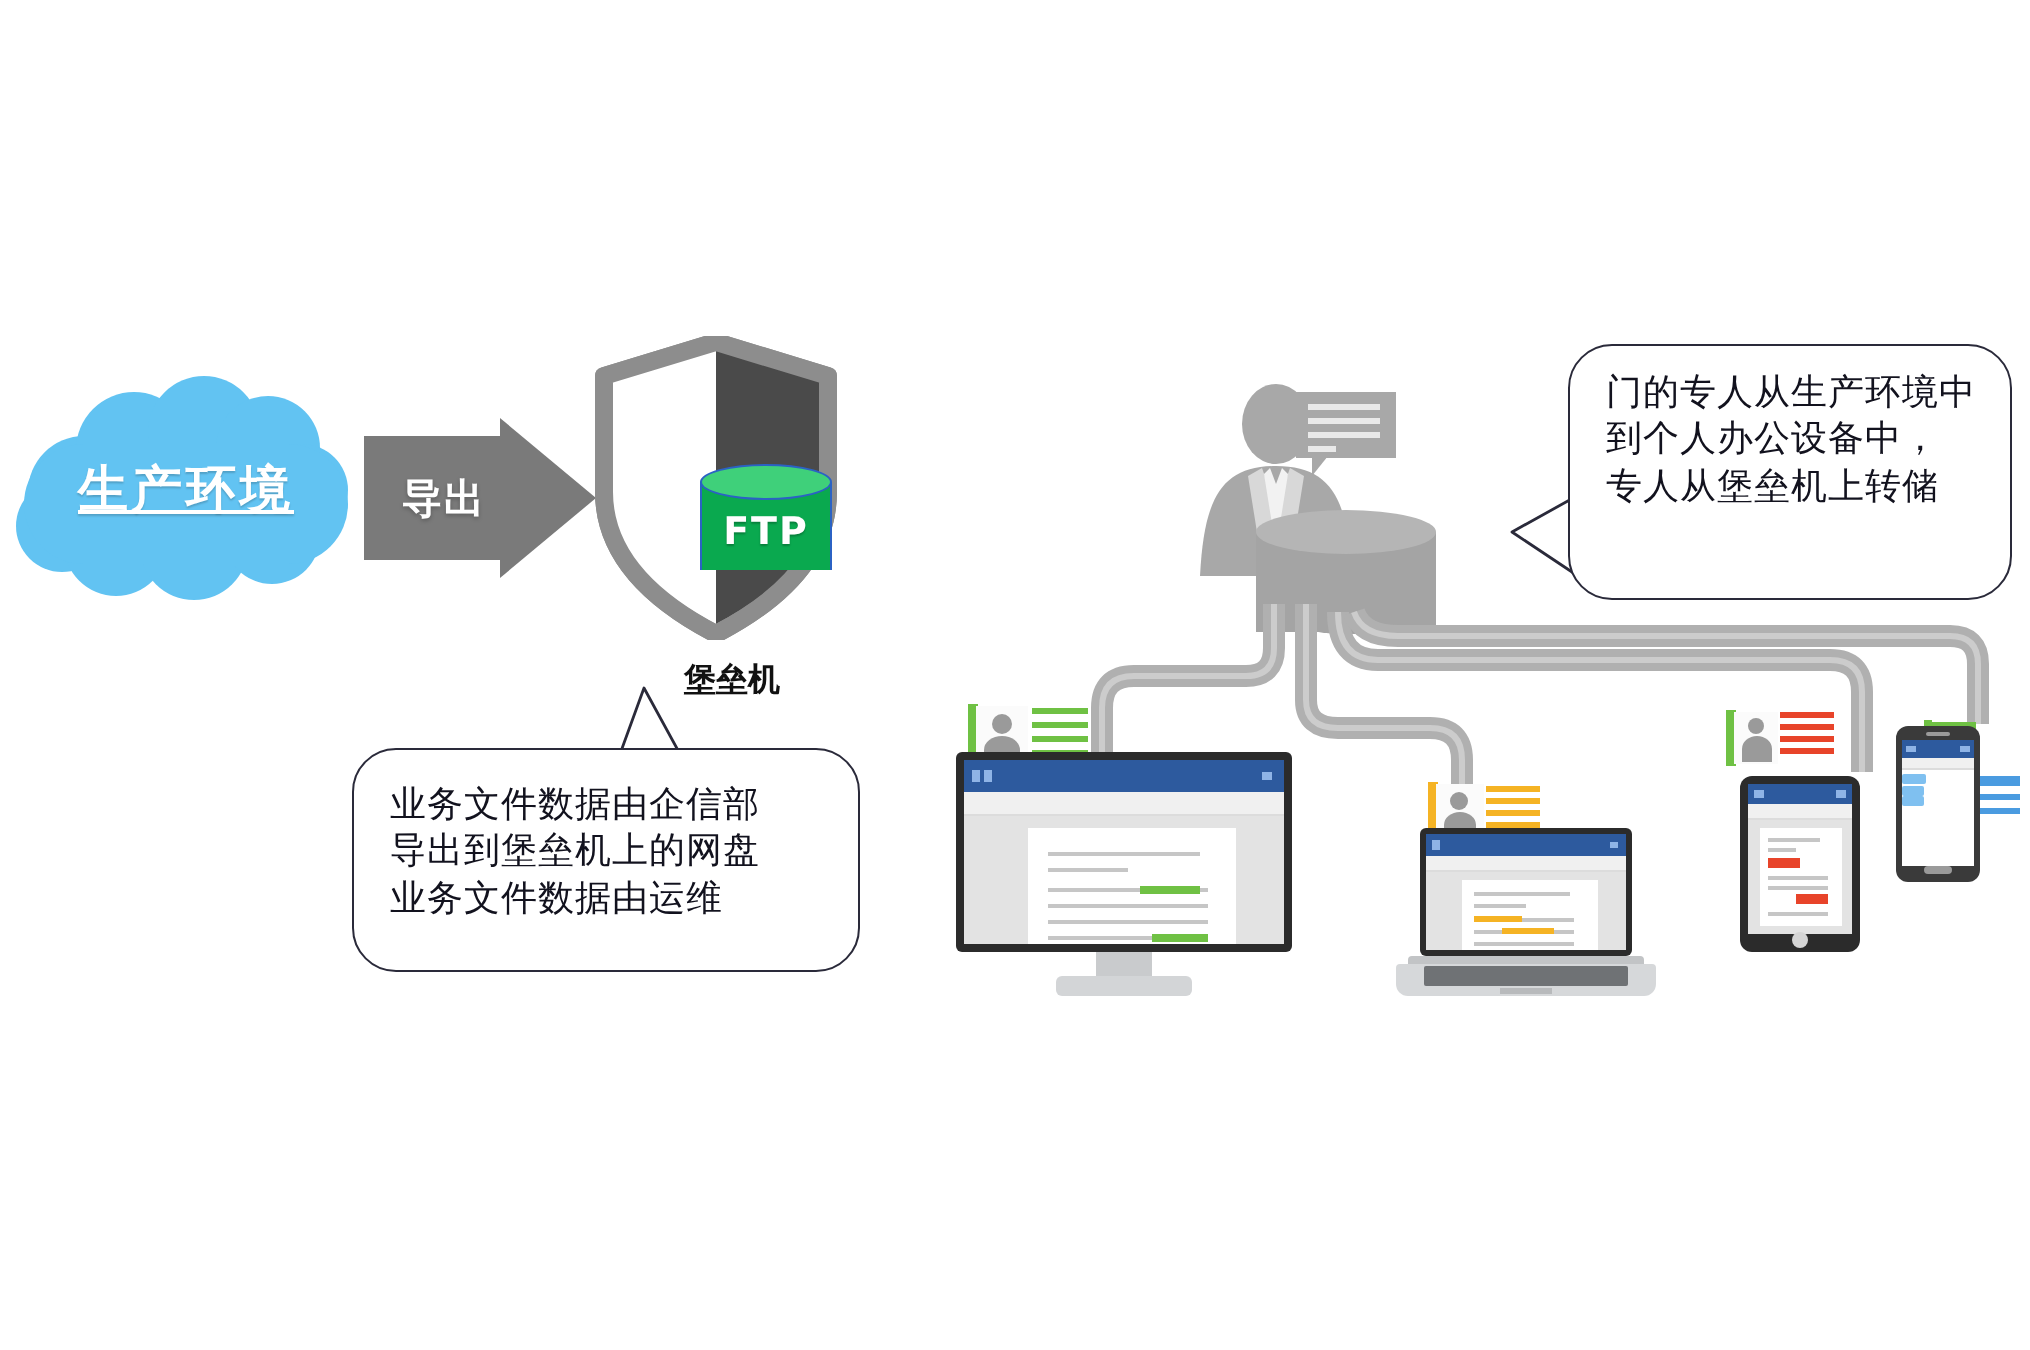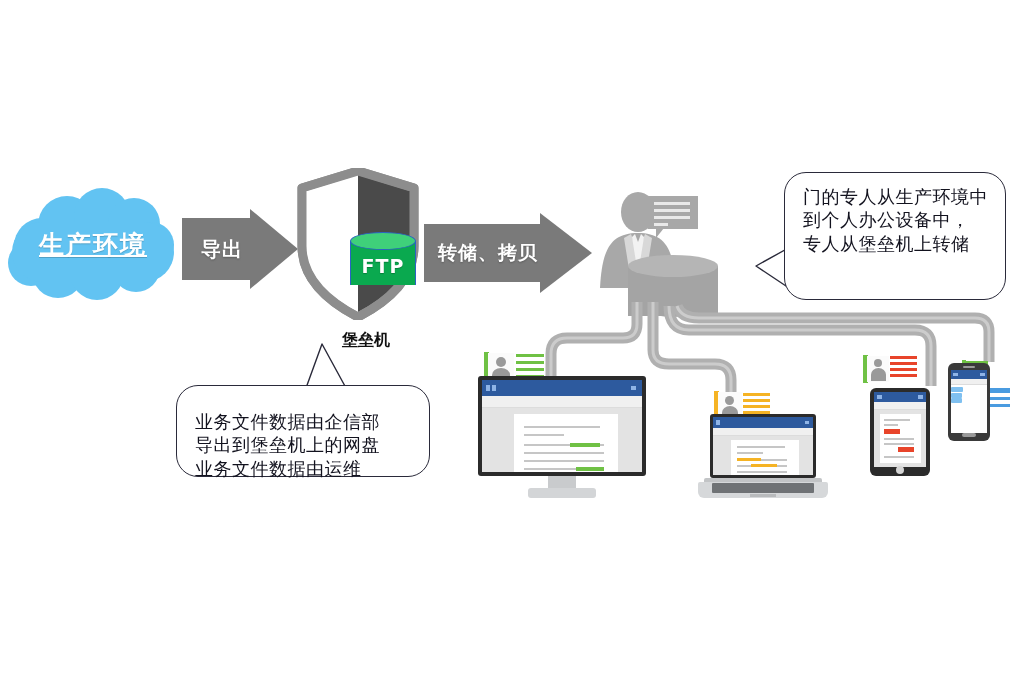--- a/index.html
+++ b/index.html
@@ -82,21 +82,21 @@
 
   
   #pipes { position:absolute; left:455px; top:300px; width:545px; height:130px; }
 
   
   .callout {
     position:absolute; background:#fff; border:1.4px solid #2a2a3a;
     border-radius:22px; color:#12121e; line-height:1.30;
     font-size:18px; letter-spacing:.5px;
   }
-  #callout-left { left:176px; top:385px; width:254px; height:92px; padding:24px 16px 0 18px; }
+  #callout-left { left:176px; top:374px; width:254px; height:112px; padding:16px 16px 0 18px; }
   #callout-right { left:784px; top:172px; width:222px; height:128px; padding:12px 12px 0 18px; }
   .callout .line { white-space:nowrap; }
   .tail-svg { position:absolute; }
 
   
   .device { position:absolute; }
 
   
   #monitor { left:478px; top:376px; width:168px; height:124px; }
   #monitor .bezel { position:absolute; left:0; top:0; width:168px; height:100px;
@@ -194,25 +194,20 @@
 
   <div id="ftp">
     <div class="bot"></div>
     <div class="barrel"></div>
     <div class="top"></div>
     <div class="lbl">FTP</div>
   </div>
 
   <div id="shield-caption">堡垒机</div>
 
-  <div class="arrow" id="arrow2">
-    <div class="shaft"></div>
-    <div class="head"></div>
-    <div class="txt">转储、拷贝</div>
-  </div>
 
   <div id="person">
     <svg width="100" height="96" viewBox="0 0 100 96">
       <ellipse cx="38" cy="20" rx="17" ry="20" fill="#a8a8a8"></ellipse>
       <path d="M38 41 C10 41 2 58 0 96 L76 96 C74 58 66 41 38 41 Z" fill="#a8a8a8"></path>
       <path d="M31 42 L38 62 L45 42 L52 46 L44 96 L32 96 L24 46 Z" fill="#d8d8d8"></path>
       <path d="M35 42 L38 50 L41 42 L44 45 L40 70 L36 70 L32 45 Z" fill="#f2f2f2"></path>
     </svg>
   </div>
 

